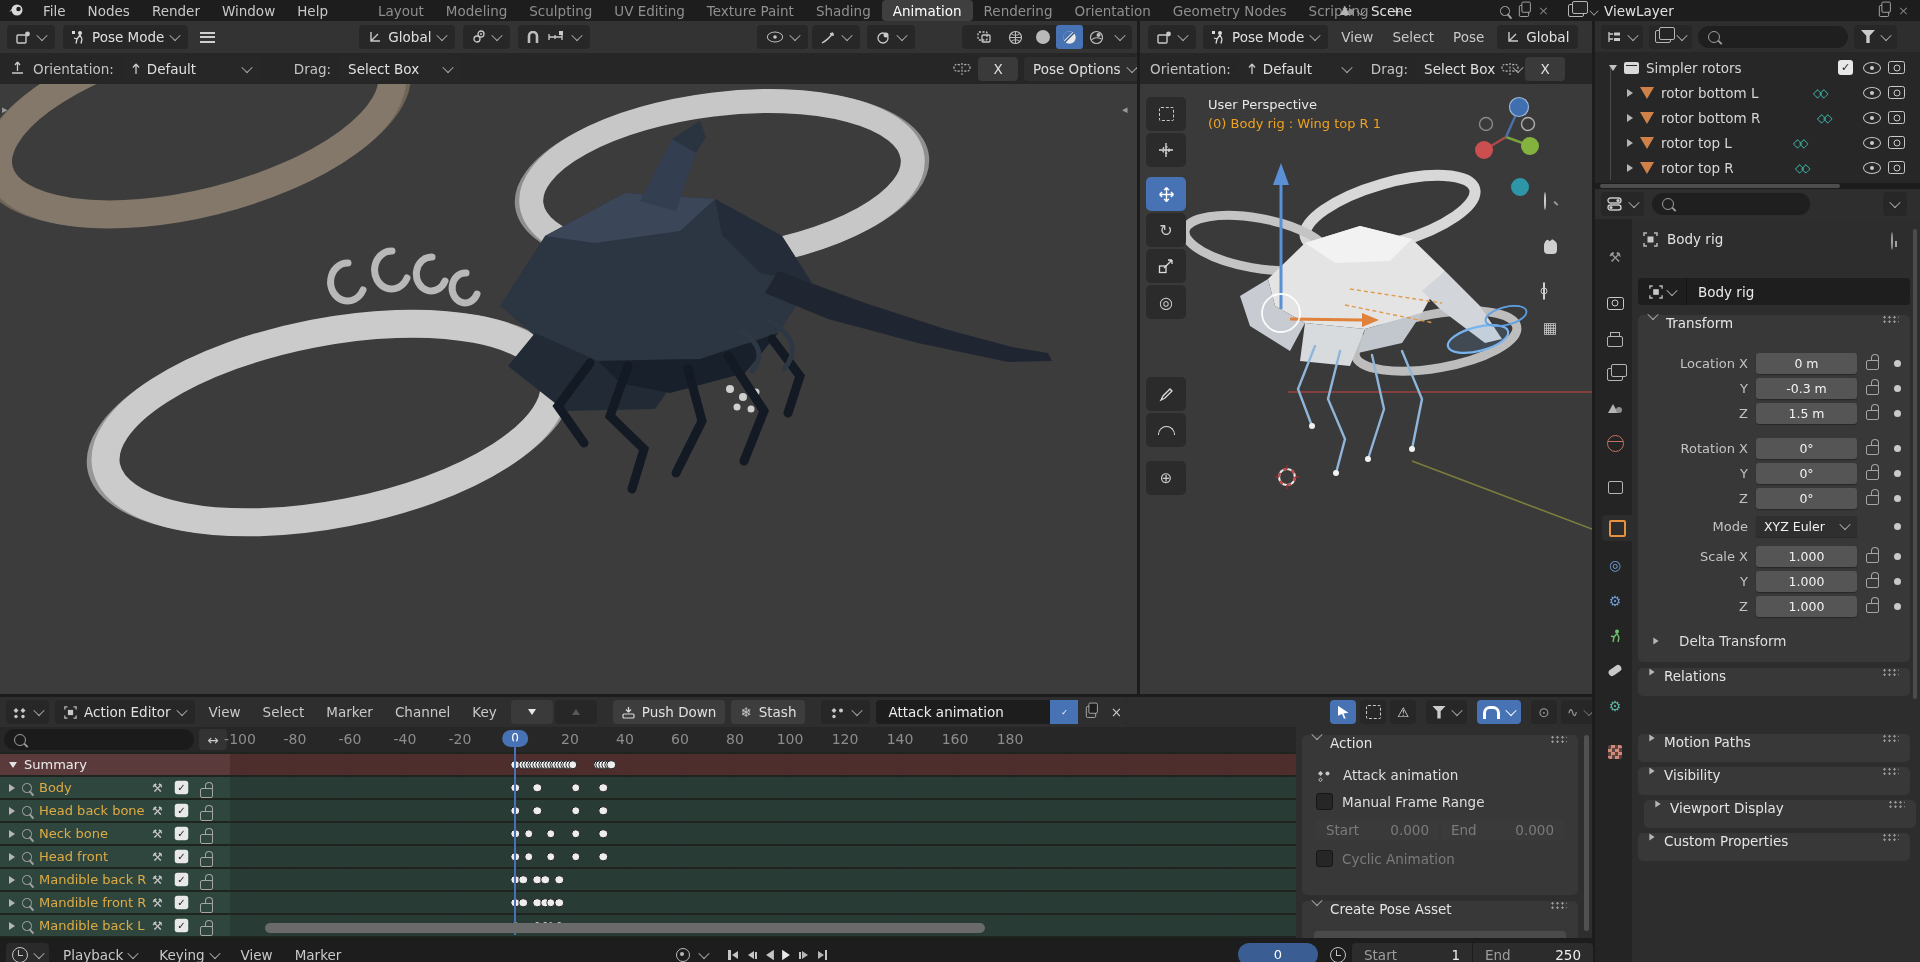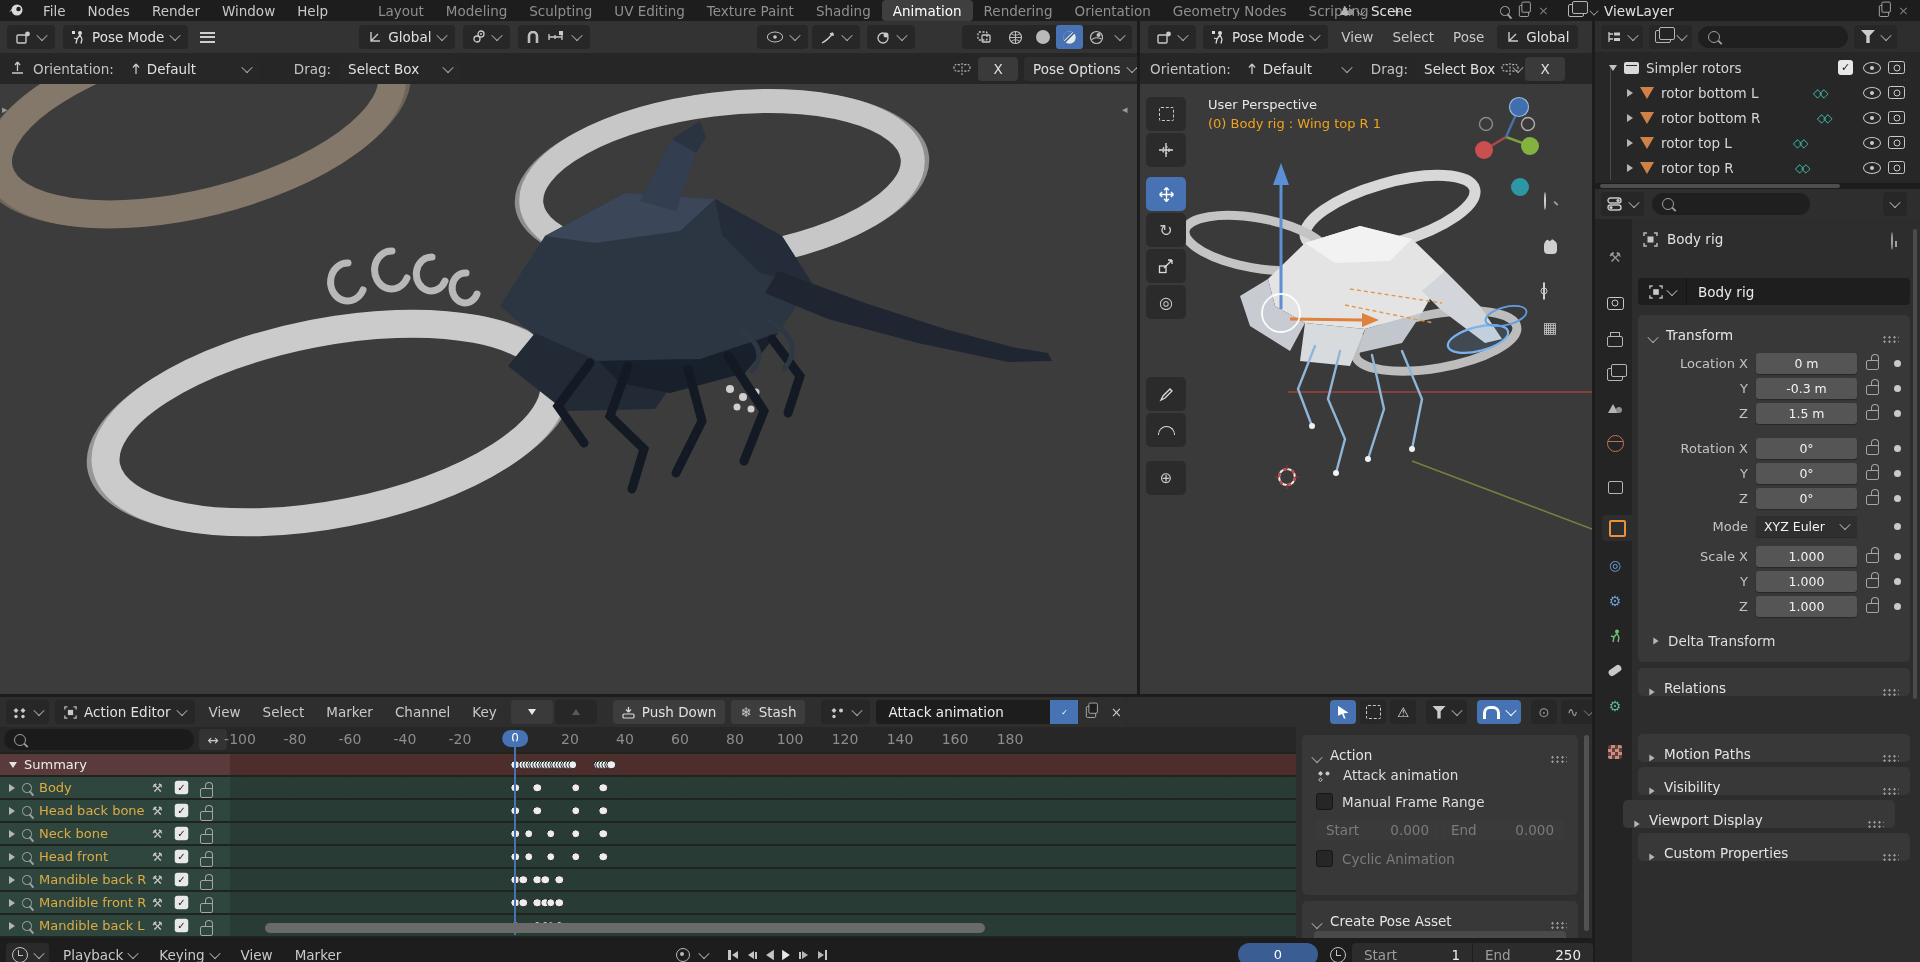--- a/index.html
+++ b/index.html
@@ -58,21 +58,21 @@
   .i-tri-ball::before{content:"";position:absolute;width:0;height:0;border-left:5px solid transparent;border-right:5px solid transparent;border-bottom:9px solid #b5b5b5;left:0;top:2px}
   .i-tri-ball::after{content:"";position:absolute;width:6px;height:6px;background:#8f8f8f;border-radius:50%;right:0;top:5px}
   .i-layers{width:14px;height:11px;border:1.5px solid #b5b5b5;border-radius:2px;position:relative;flex:none}
   .i-layers::before{content:"";position:absolute;width:14px;height:11px;border:1.5px solid #b5b5b5;border-radius:2px;left:2.5px;top:-4.5px;background:#242424}
   .glyph{color:#c9c9c9}
   
   .olrow{position:absolute;height:25px;display:flex;align-items:center;gap:7px;color:#d6d6d6;font-size:13.5px}
   .mesh-tri{width:0;height:0;border-left:7px solid transparent;border-right:7px solid transparent;border-top:12px solid #cf8148}
   .lat{color:#3dbfae;font-size:12px;letter-spacing:-3px}
   .panel{background:#383838;border-radius:5px;position:absolute}
-  .phead{display:flex;align-items:flex-end;gap:9px;padding:0 11px;height:28px;color:#e4e4e4;font-size:13.5px}
+  .phead{display:flex;align-items:flex-start;gap:9px;padding:0 11px;height:28px;color:#e4e4e4;font-size:13.5px}
   .prow{position:absolute;height:22px;display:flex;align-items:center}
   .plabel{position:absolute;width:110px;text-align:right;color:#c3c3c3;font-size:13px}
   .pfield{position:absolute;width:101px;height:21px;background:#555;border-radius:3px;color:#f2f2f2;font-size:12.5px;
           display:flex;align-items:center;justify-content:center;box-shadow:0 1px 1px rgba(0,0,0,.3)}
   .adot{width:7px;height:7px;border-radius:50%;background:#c9c9c9;position:absolute}
   
   .band{position:absolute;left:0;width:1296px}
   .band .list{position:absolute;left:0;top:0;bottom:0;width:230px;display:flex;align-items:center;gap:7px;padding-left:9px;box-sizing:border-box}
   .band .keys{position:absolute;left:230px;right:0;top:0;bottom:0}
   .kdot{position:absolute;width:9.5px;height:9.5px;border-radius:50%;background:#ededed;border:1.2px solid #1f1f1f;
@@ -726,21 +726,21 @@
         <span class="i-lock" style="position:absolute;left:228px;top:2px"></span>
         <span class="adot" style="left:256px;top:8px"></span>
       </div>
     <div class="prow" style="left:43px;top:406px;width:272px">
         <span class="plabel" style="left:0">Z</span>
         <span class="pfield" style="left:118px">1.000</span>
         <span class="i-lock" style="position:absolute;left:228px;top:2px"></span>
         <span class="adot" style="left:256px;top:8px"></span>
       </div>
 
-    <div class="prow" style="left:58px;top:441px;gap:9px">
+    <div class="prow" style="left:58px;top:441px;gap:20px">
         <span class="tri-r" style="transform:scale(.9)"></span>
         <span style="color:#dedede">Delta Transform</span>
       </div>
 
     <div class="panel" style="left:43px;top:479px;width:272px;height:28px">
         <div class="phead">
           <span class="tri-r" style="transform:scale(.9)"></span>
           <span>Relations</span>
           <span class="i-drag" style="margin-left:auto"></span>
         </div>
@@ -752,21 +752,21 @@
           <span class="i-drag" style="margin-left:auto"></span>
         </div>
       </div>
     <div class="panel" style="left:43px;top:578px;width:272px;height:28px">
         <div class="phead">
           <span class="tri-r" style="transform:scale(.9)"></span>
           <span>Visibility</span>
           <span class="i-drag" style="margin-left:auto"></span>
         </div>
       </div>
-    <div class="panel" style="left:28px;top:611px;width:272px;height:28px">
+    <div class="panel" style="left:49px;top:611px;width:272px;height:28px">
         <div class="phead">
           <span class="tri-r" style="transform:scale(.9)"></span>
           <span>Viewport Display</span>
           <span class="i-drag" style="margin-left:auto"></span>
         </div>
       </div>
     <div class="panel" style="left:43px;top:644px;width:272px;height:28px">
         <div class="phead">
           <span class="tri-r" style="transform:scale(.9)"></span>
           <span>Custom Properties</span>

